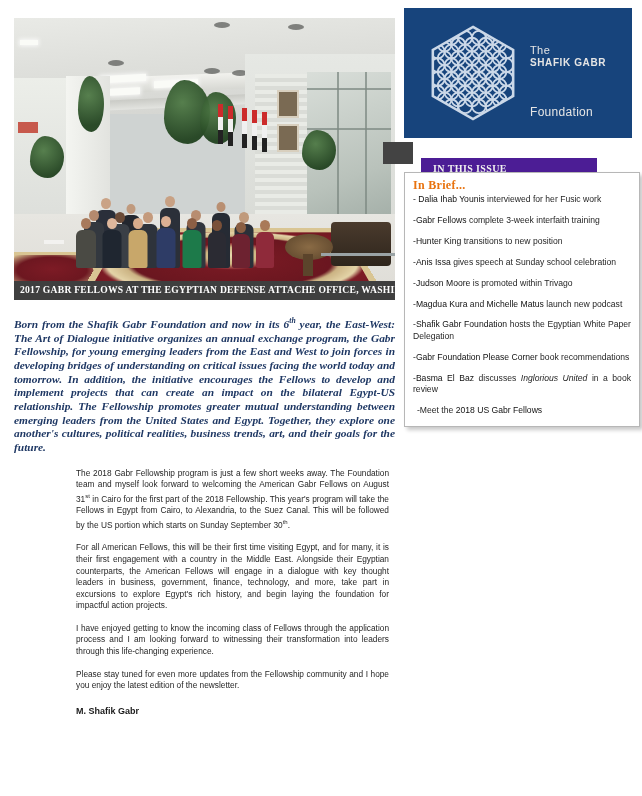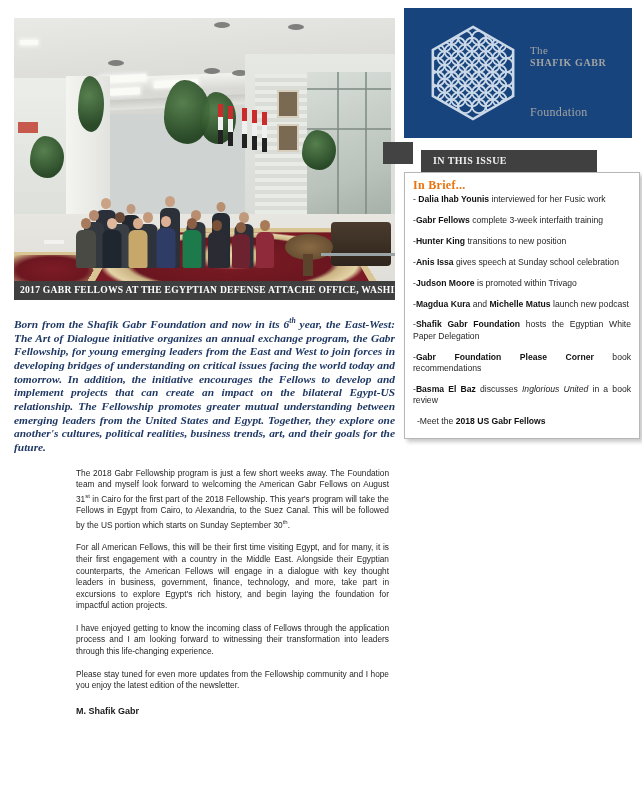--- a/index.html
+++ b/index.html
@@ -91,49 +91,49 @@
     line-height:11.6px;color:#262626;text-align:justify;margin:0 0 11px 0;}
   .body-p sup{font-size:6px;}
   .signature{font-family:"Liberation Sans", sans-serif;font-size:9px;
     font-weight:700;color:#1a1a1a;margin-top:14px;}
 
   
   .right-col{position:absolute;left:404px;top:8px;width:228px;}
 
   .logo-block{position:relative;width:228px;height:130px;background:#17447c;}
   .logo-inner{position:absolute;left:20px;top:16px;width:98px;height:98px;}
-  .logo-text{position:absolute;left:126px;top:36px;color:#a3a3a3;
-    font-family:Liberation Serif, serif;line-height:1.22;}
+  .logo-text{position:absolute;left:126px;top:36px;color:#e5e5e5;
+    font-family:Liberation Sans, sans-serif;line-height:1.22;}
   .logo-text .l1{font-size:11px;letter-spacing:.4px;}
   .logo-text .l2{font-size:10px;font-weight:700;letter-spacing:.6px;}
   .logo-text .l3{font-size:12px;letter-spacing:.3px;margin-top:35px;}
 
   .title-block{position:relative;width:228px;height:163px;background:#f4600c;}
   .nl-title{position:absolute;left:18px;top:10px;width:200px;
     font-family:"Liberation Serif", serif;font-size:29px;line-height:35px;
     color:#fdf3ea;font-weight:400;}
   .nl-issue{position:absolute;left:18px;top:128px;
     font-family:"Liberation Serif", serif;font-size:16.5px;color:#fdf3ea;
     letter-spacing:.4px;}
 
   .issue-bar-row{position:relative;width:238px;height:22px;margin-top:4px;margin-left:-21px;}
   .issue-bar-left{position:absolute;left:0;top:0;width:30px;height:22px;background:#434343;}
-  .issue-bar-main{position:absolute;left:38px;top:8px;width:176px;height:22px;background:#404040;}
+  .issue-bar-main{position:absolute;left:38px;top:16px;width:176px;height:22px;background:#4c1d95;}
   .issue-bar-label{position:absolute;left:12px;top:5px;color:#f1f1f1;
     font-family:"Liberation Serif", serif;font-size:10px;font-weight:700;letter-spacing:.4px;}
 
   .brief-box{position:relative;margin-top:8px;width:218px;
     border:1px solid #b7b7b7;background:#ffffff;padding:5px 8px 10px 8px;
     box-shadow:3px 3px 4px rgba(0,0,0,.22);}
   .brief-title{font-family:"Liberation Serif", serif;font-size:12px;
     font-weight:700;color:#e8730f;letter-spacing:.3px;margin-bottom:1px;}
   .brief-item{font-family:"Liberation Sans", sans-serif;font-size:8.6px;
     line-height:11.4px;color:#262626;text-align:justify;margin:0 0 9.5px 0;}
   .brief-item:last-child{margin-bottom:0;text-align:left;padding-left:4px;}
-  .brief-item b{font-weight:700;color:#111;}
+  .brief-item b{font-weight:400;color:#111;}
   .brief-item i{font-style:italic;}
 </style>
 </head>
 <body>
 
 <div class="page">
 
   <div class="left-col">
 
     <div class="photo-frame">

